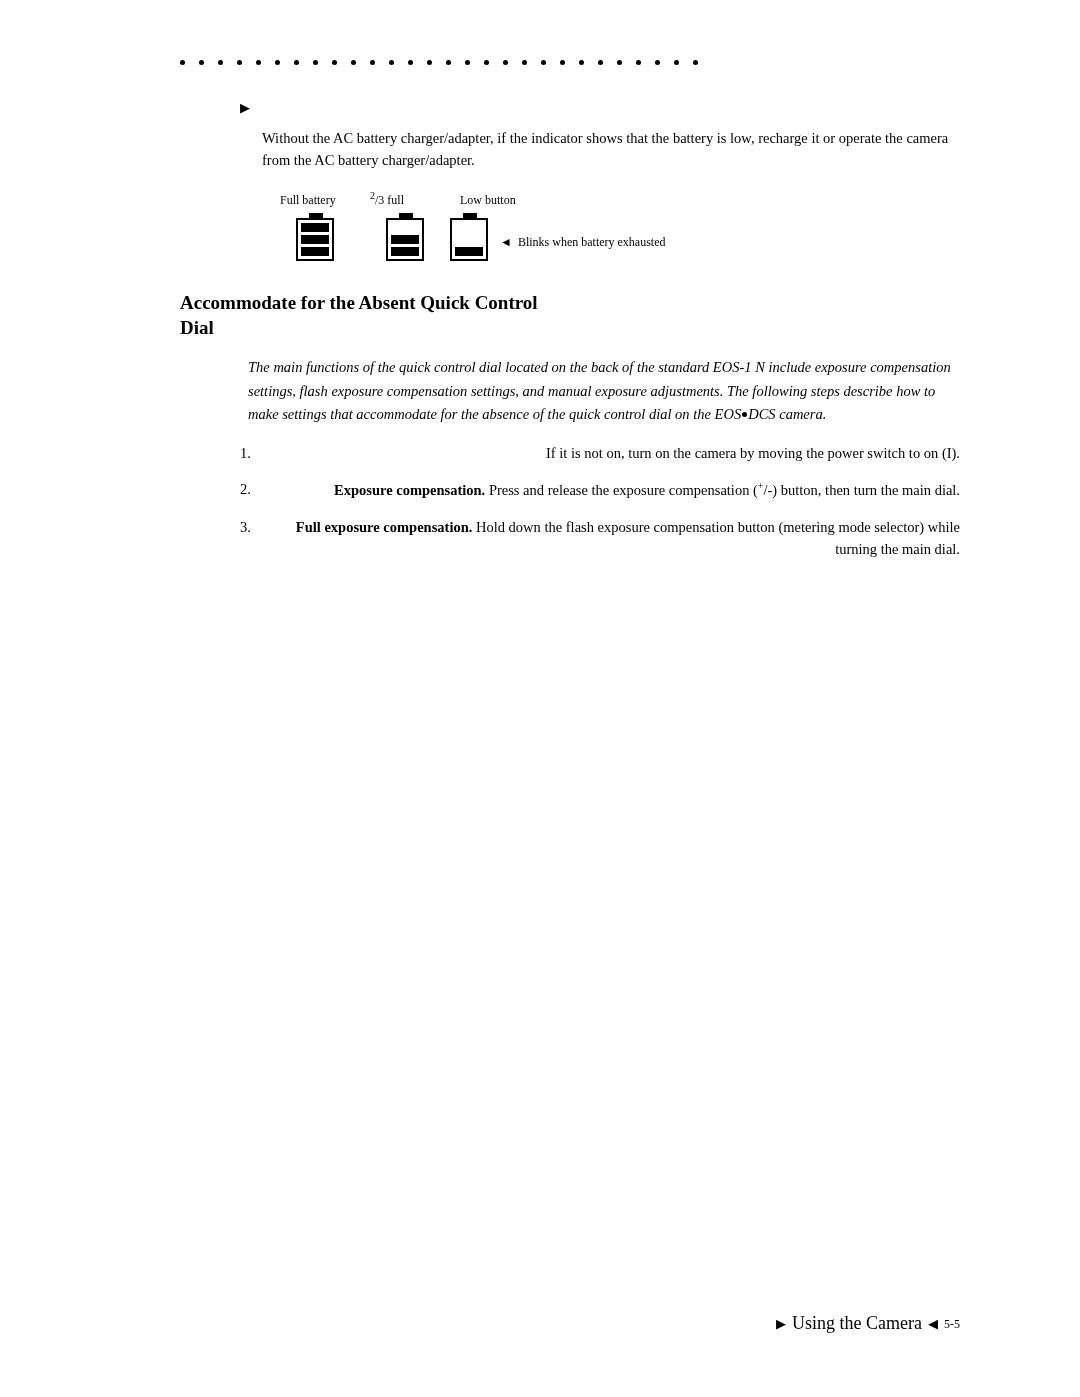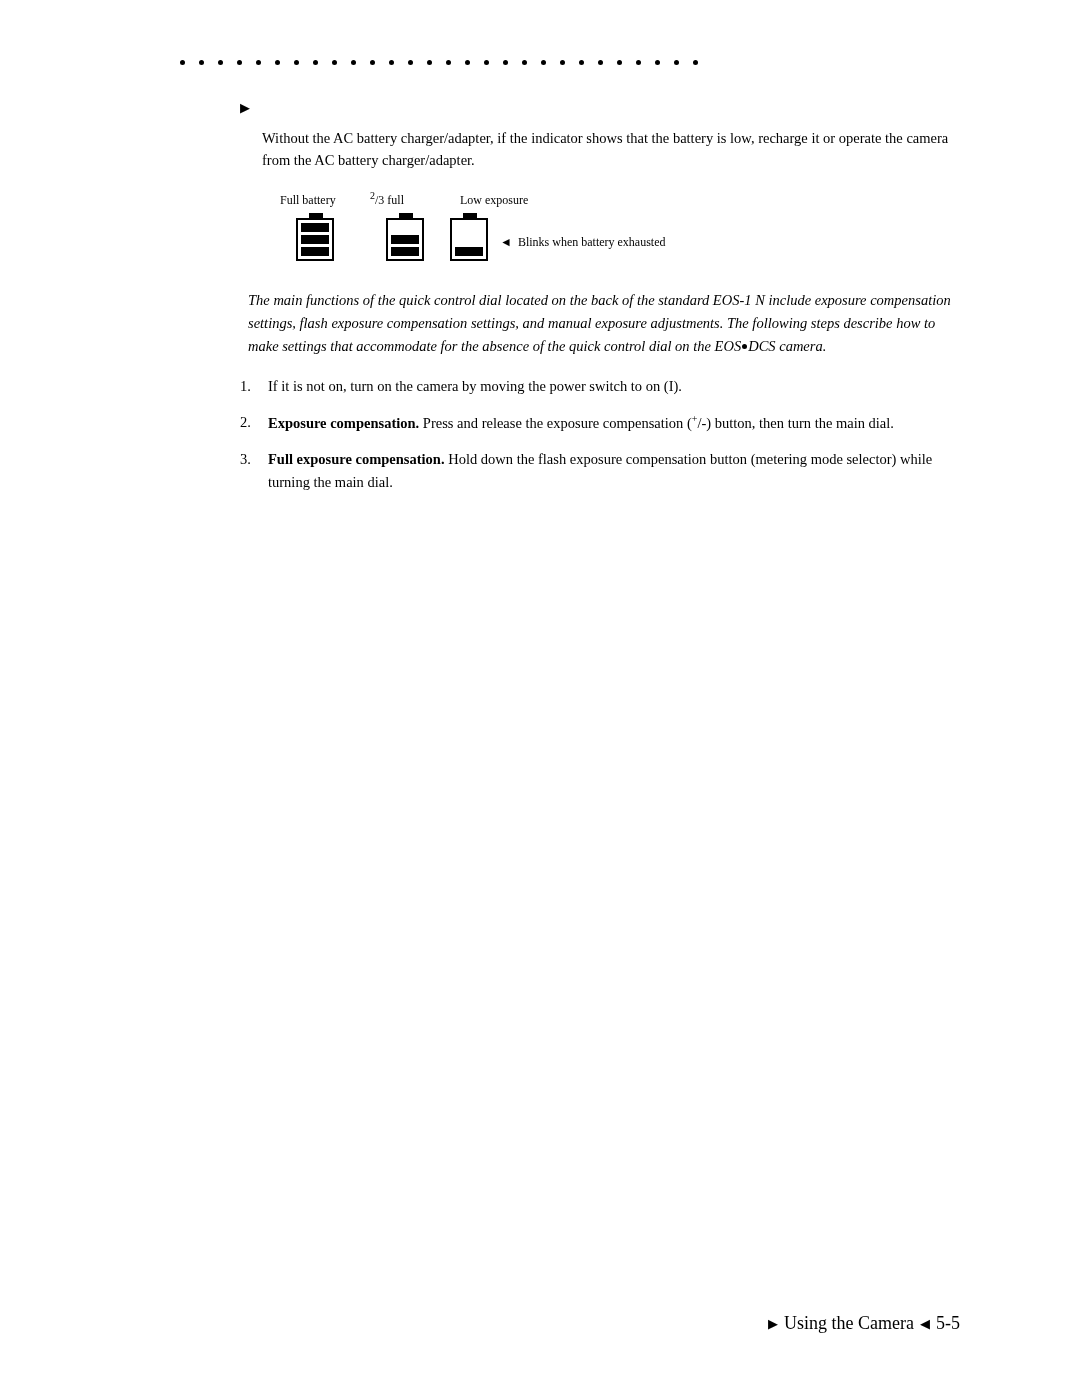--- a/index.html
+++ b/index.html
@@ -95,20 +95,21 @@
       line-height: 1.55;
     }
 
     .numbered-item .number {
       flex-shrink: 0;
       min-width: 18px;
     }
 
     .numbered-item .item-text {
       flex: 1;
+      text-align: right;
     }
 
     .footer {
       position: absolute;
       bottom: 60px;
       right: 120px;
       font-size: 14px;
       display: flex;
       align-items: center;
       gap: 6px;
@@ -154,21 +155,21 @@
     <div class="bullet-item">
       <span class="bullet-arrow">▶</span>
       <span class="bullet-text">Without the AC battery charger/adapter, if the indicator shows that the battery is low, recharge it or operate the camera from the AC battery charger/adapter.</span>
     </div>
 
     <div style="margin-left: 30px; margin-top: 16px;">
 
       <div style="display: flex; gap: 0; align-items: flex-end; margin-bottom: 4px; margin-left: 10px;">
         <span style="font-size: 12px; width: 90px;">Full battery</span>
         <span style="font-size: 12px; width: 90px;"><sup style="font-size:10px;">2</sup>/3 full</span>
-        <span style="font-size: 12px;">Low exposure</span>
+        <span style="font-size: 12px;">Low button</span>
       </div>
 
       <div style="display: flex; align-items: flex-start; gap: 0;">
 
         <div style="display: flex; flex-direction: column; align-items: center; width: 90px;">
           <div style="width: 14px; height: 5px; background: #000; margin-left: 2px;"></div>
           <div style="border: 2.5px solid #000; width: 38px; padding: 3px; display: flex; flex-direction: column; gap: 3px;">
             <div style="height: 9px; background: #000;"></div>
             <div style="height: 9px; background: #000;"></div>
             <div style="height: 9px; background: #000;"></div>
@@ -195,20 +196,24 @@
           </div>
           <div style="display: flex; align-items: center; gap: 6px; margin-top: 10px;">
             <span style="font-size: 12px;">◄</span>
             <span style="font-size: 12px;">Blinks when battery exhausted</span>
           </div>
         </div>
       </div>
     </div>
   </div>
 
+  <h2 class="section-heading">
+    <span>Accommodate for the Absent Quick Control</span><br>
+    <span>Dial</span>
+  </h2>
 
   <p class="main-text">
     The main functions of the quick control dial located on the back of the standard EOS-1 N include exposure compensation settings, flash exposure compensation settings, and manual exposure adjustments. The following steps describe how to make settings that accommodate for the absence of the quick control dial on the EOS<span style="display:inline-block; width:5px; height:5px; background:#000; border-radius:50%; vertical-align:middle; margin: 0 1px 2px 1px;"></span>DCS camera.
   </p>
 
   <div class="numbered-list">
 
     <div class="numbered-item">
       <span class="number">1.</span>
       <span class="item-text">If it is not on, turn on the camera by moving the power switch to on (I).</span>
@@ -223,16 +228,16 @@
       <span class="number">3.</span>
       <span class="item-text"><strong>Full exposure compensation.</strong><span> Hold down the flash exposure compensation button (metering mode selector) while turning the main dial.</span></span>
     </div>
 
   </div>
 
   <div class="footer">
     <span style="font-size: 13px;">▶</span>
     <span style="font-size: 18px;">Using the Camera</span>
     <span style="font-size: 13px;">◀</span>
-    <span style="font-size: 18px;">5-5</span>
+    <span style="font-size: 12px;">5-5</span>
   </div>
 
 </div>
 
 </body></html>

